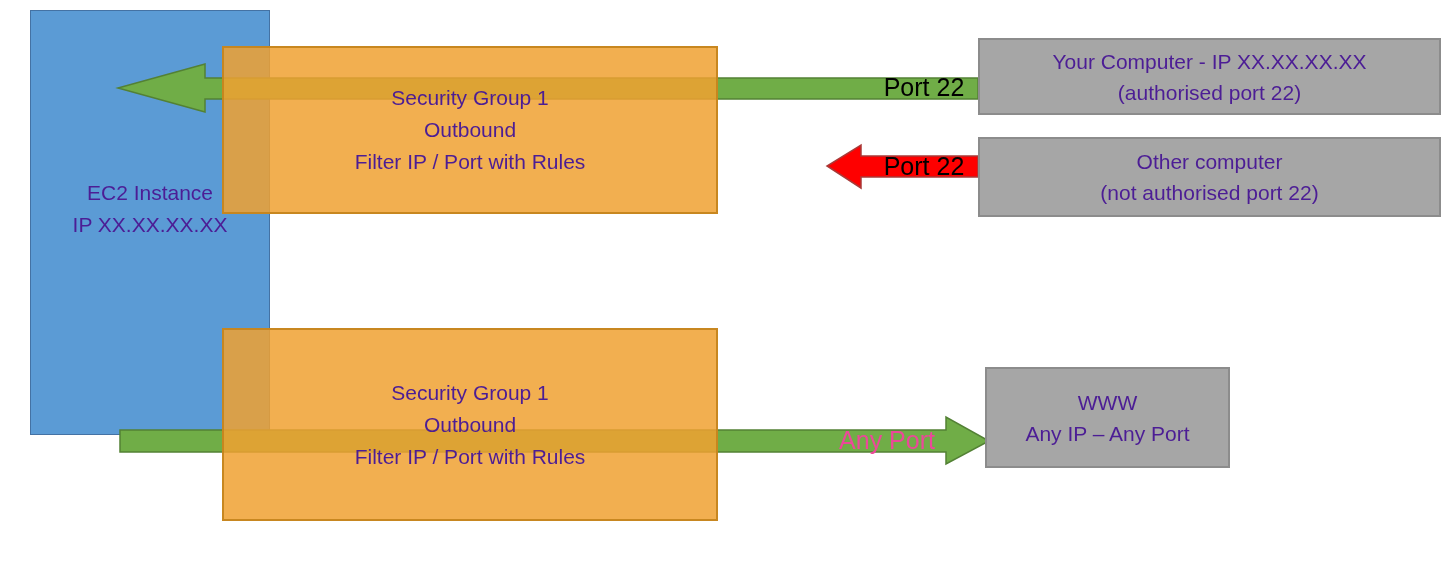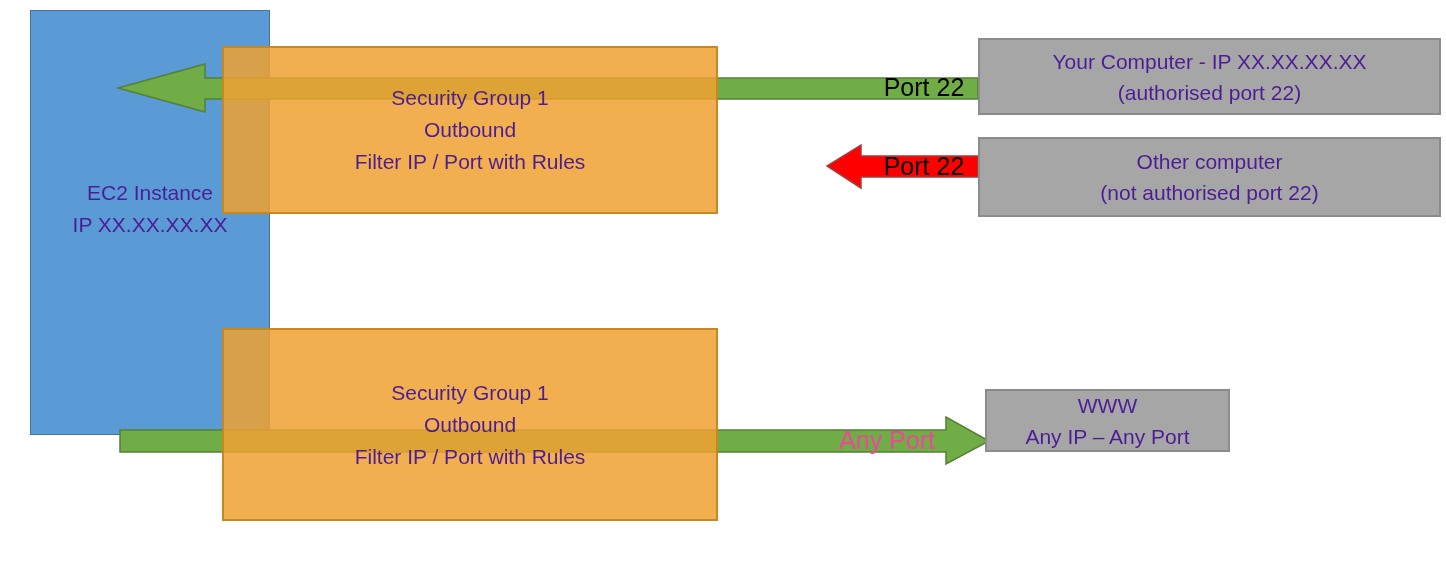--- a/index.html
+++ b/index.html
@@ -58,21 +58,21 @@
   
   .gray {
     background: #A6A6A6;
     border: 2px solid #8C8C8C;
     z-index: 4;
     font-size: 21px;
     line-height: 31px;
   }
   .g1 { left: 978px; top: 38px;  width: 463px; height: 77px; }
   .g2 { left: 978px; top: 137px; width: 463px; height: 80px; }
-  .g3 { left: 985px; top: 389px; width: 245px; height: 63px; }
+  .g3 { left: 985px; top: 367px; width: 245px; height: 101px; }
   
   .port-label {
     position: absolute;
     z-index: 5;
     font-size: 25px;
     text-align: center;
     height: 26px;
     line-height: 26px;
   }
   .pl-top { left: 872px; top: 74px;  width: 104px; color: #000000; }

